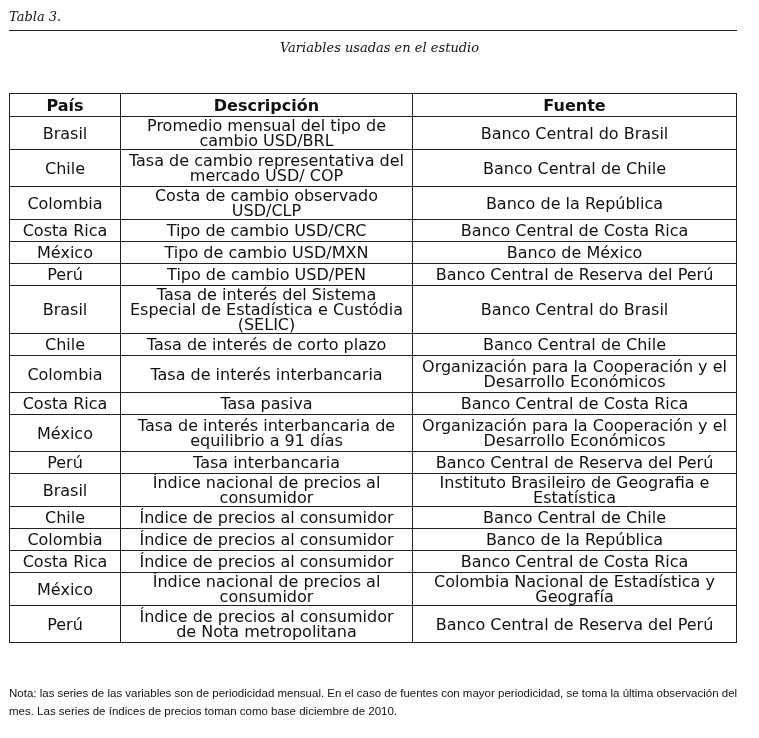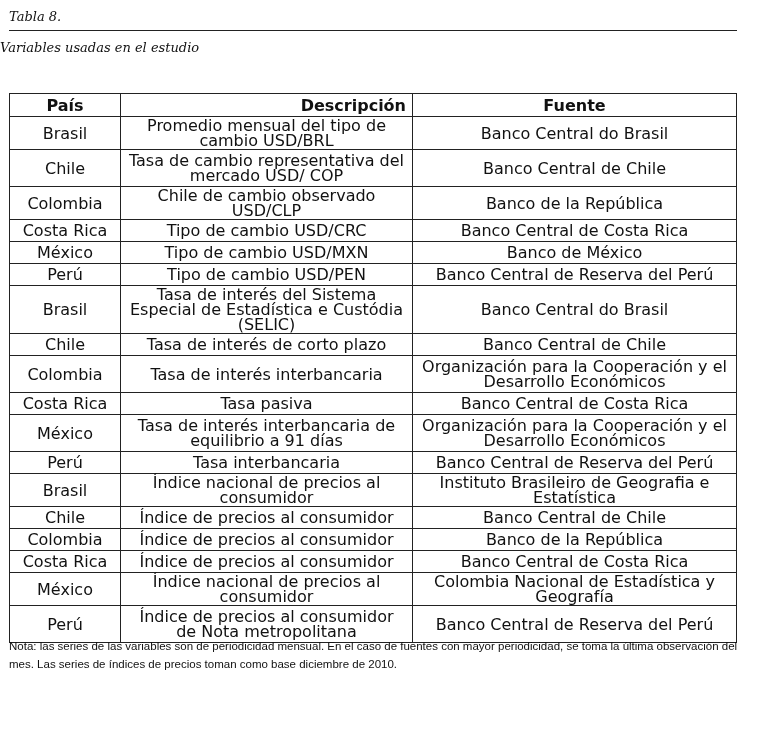--- a/index.html
+++ b/index.html
@@ -1,33 +1,33 @@
 <!DOCTYPE html>
 <html><head>
 <meta charset="utf-8">
 <style>
   html, body { margin: 0; padding: 0; background: #ffffff; }
   body { width: 759px; height: 738px; position: relative; font-family: "DejaVu Sans", sans-serif; color: #111; overflow: hidden; }
   .table-label { position: absolute; left: 9px; top: 9px; font-family: "DejaVu Serif", serif; font-style: italic; font-size: 13px; }
   .rule { position: absolute; left: 9px; top: 30px; width: 728px; height: 0; border-top: 1px solid #222; }
-  .table-title { position: absolute; left: 0; width: 759px; top: 40px; font-family: "DejaVu Serif", serif; font-style: italic; font-size: 13px; }
+  .table-title { position: absolute; left: 0; width: 759px; top: 40px; text-align: center; font-family: "DejaVu Serif", serif; font-style: italic; font-size: 13px; }
   table { position: absolute; left: 9px; top: 93px; width: 728px; border-collapse: collapse; font-size: 16px; }
   td, th { border: 1px solid #222; text-align: center; vertical-align: middle; padding: 1px 6px; line-height: 15px; }
   th { font-weight: bold; height: 20px; }
   td { height: 19px; }
   td.tall { height: 34px; }
   .col-pais { width: 98px; }
-  .col-desc { width: 279px; text-align: right; }
+  .col-desc { width: 279px; }
   .section td { height: 19px; }
-  .notes { position: absolute; left: 9px; top: 638px; width: 730px; font-size: 11.5px; line-height: 17.5px; font-family: "Liberation Sans", sans-serif; }
+  .notes { position: absolute; left: 9px; top: 685px; width: 730px; font-size: 11.5px; line-height: 17.5px; font-family: "Liberation Sans", sans-serif; }
 </style>
 </head>
 <body>
 
-<div class="table-label">Tabla 8.</div>
+<div class="table-label">Tabla 3.</div>
 <div class="rule"></div>
 <div class="table-title">Variables usadas en el estudio</div>
 
 <table>
   <thead>
     <tr>
       <th class="col-pais">País</th>
       <th class="col-desc">Descripción</th>
       <th>Fuente</th>
     </tr>
@@ -38,21 +38,21 @@
         <td>Promedio mensual del tipo de cambio USD/BRL</td>
         <td>Banco Central do Brasil</td>
       </tr>
       <tr>
         <td class="tall">Chile</td>
         <td class="tall">Tasa de cambio representativa del mercado USD/ COP</td>
         <td class="tall">Banco Central de Chile</td>
       </tr>
       <tr>
         <td>Colombia</td>
-        <td>Chile de cambio observado USD/CLP</td>
+        <td>Costa de cambio observado USD/CLP</td>
         <td>Banco de la República</td>
       </tr>
       <tr>
         <td>Costa Rica</td>
         <td>Tipo de cambio USD/CRC</td>
         <td>Banco Central de Costa Rica</td>
       </tr>
       <tr>
         <td>México</td>
         <td>Tipo de cambio USD/MXN</td>

